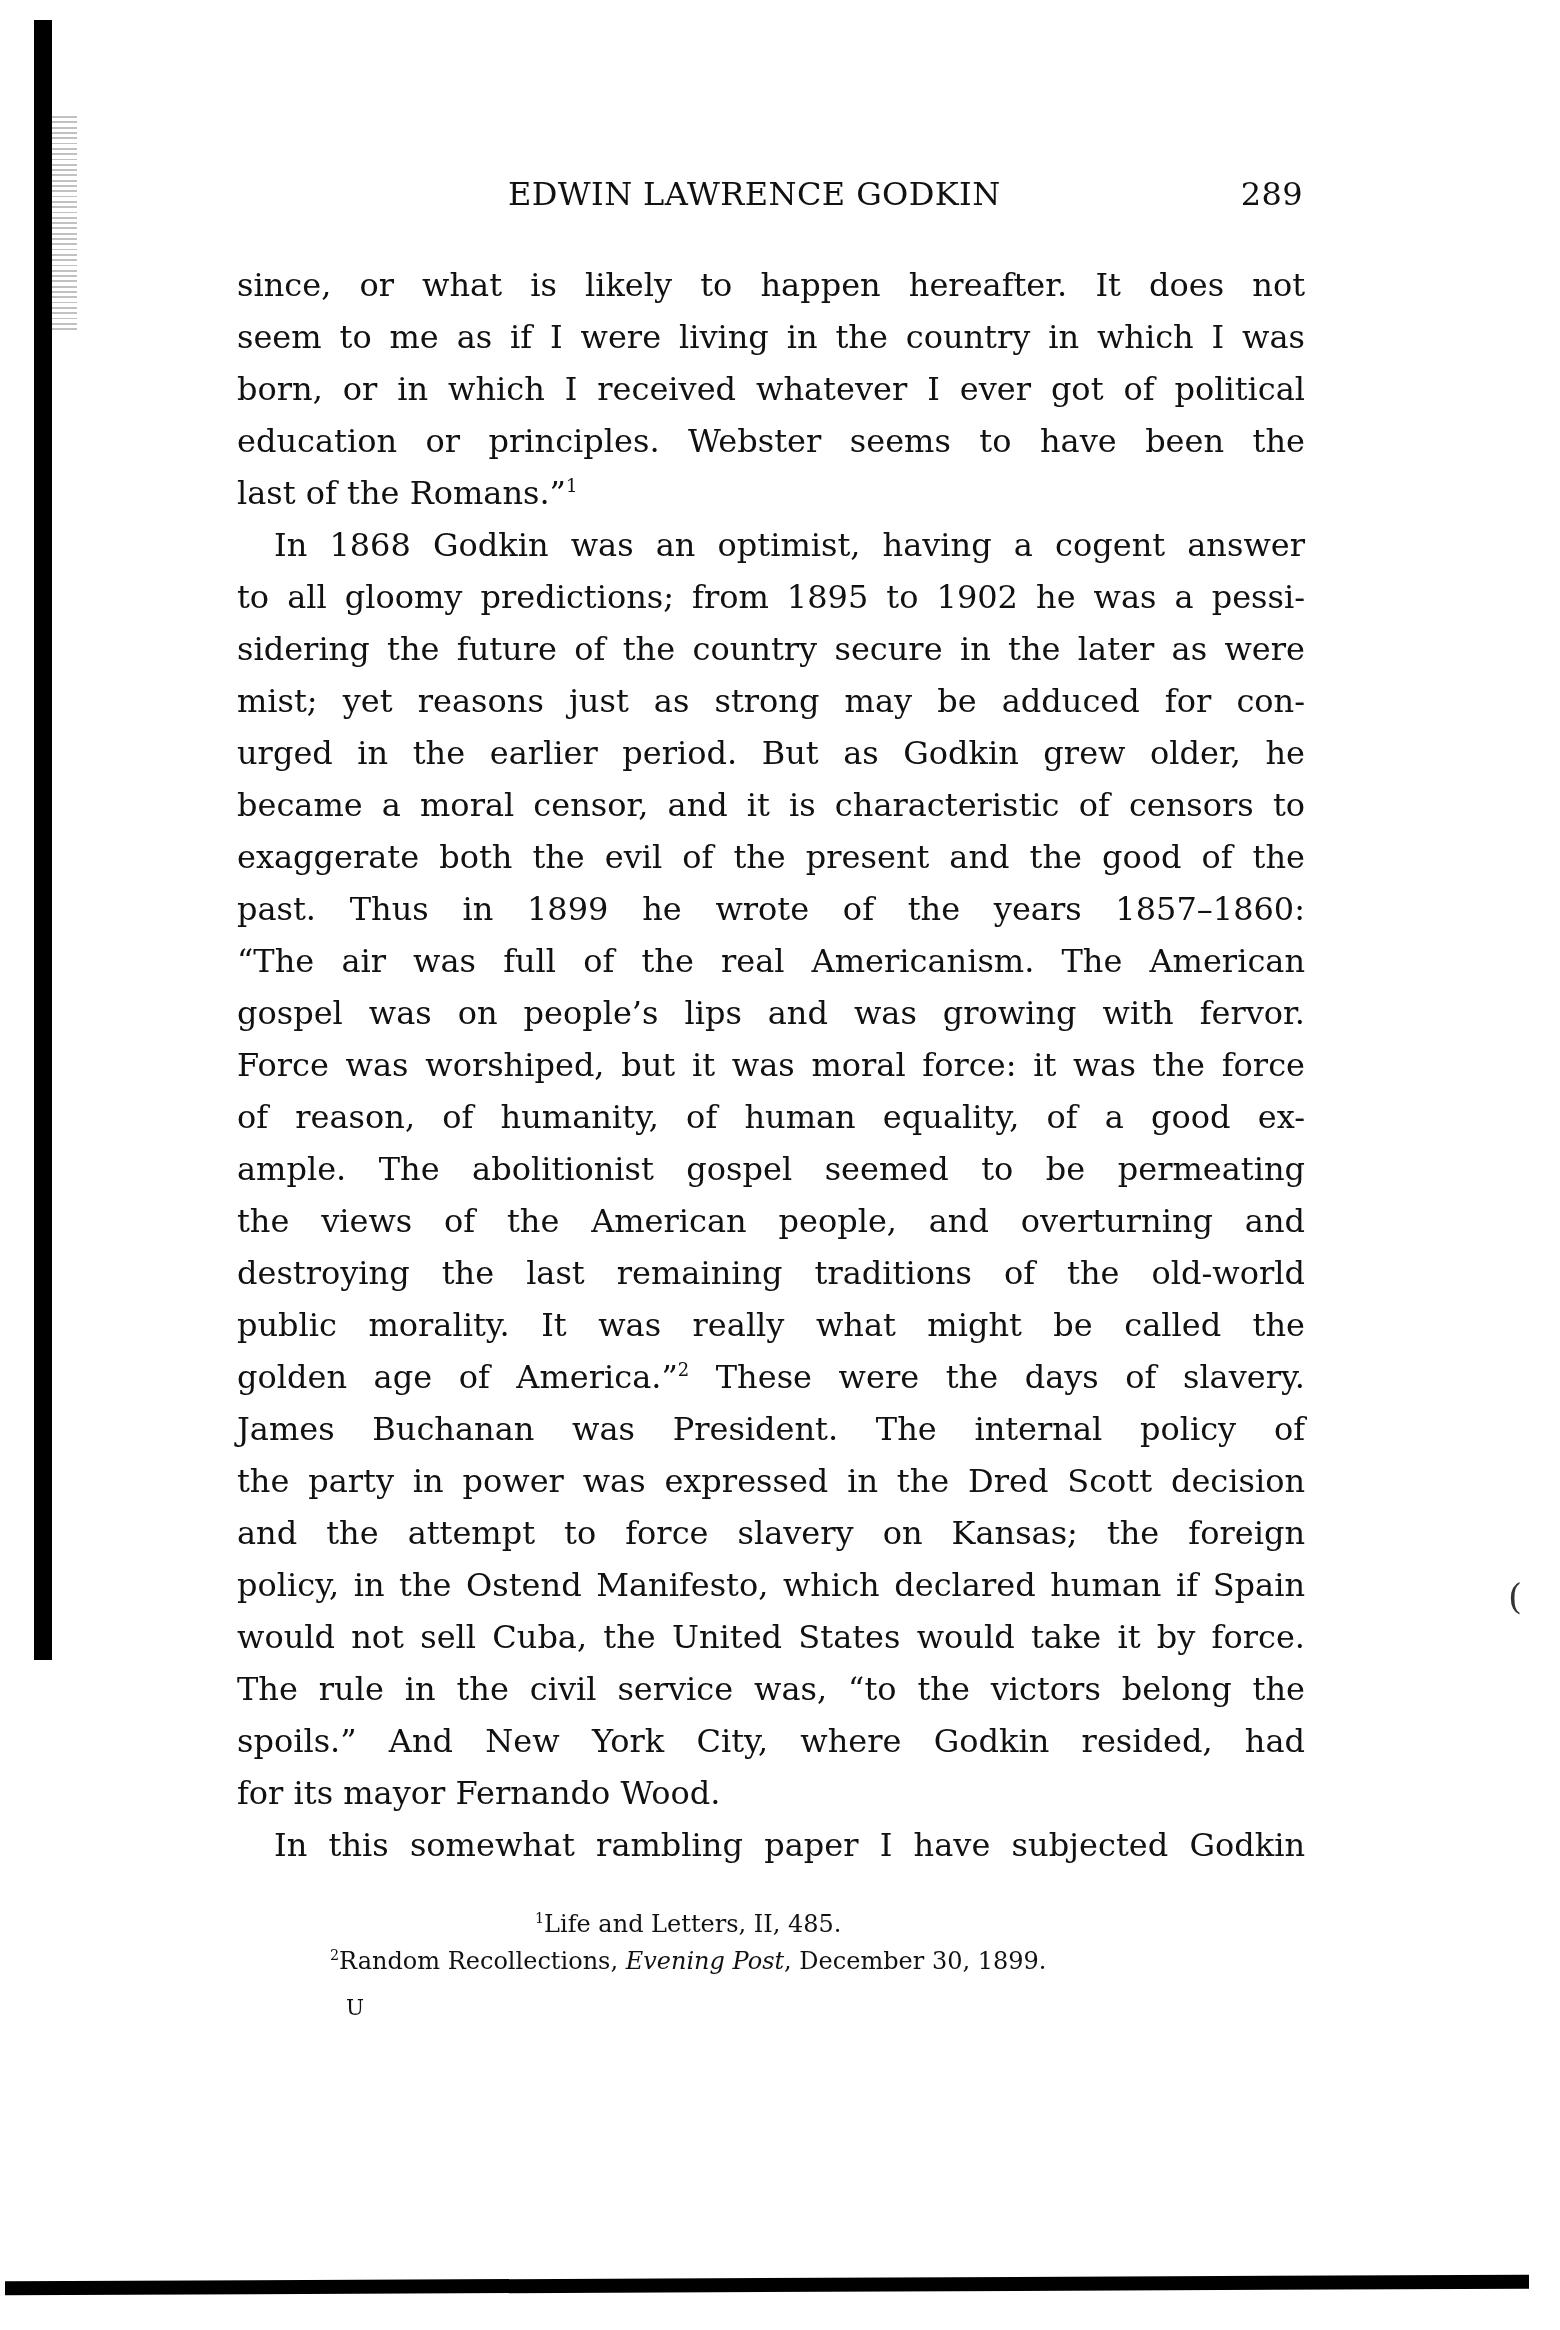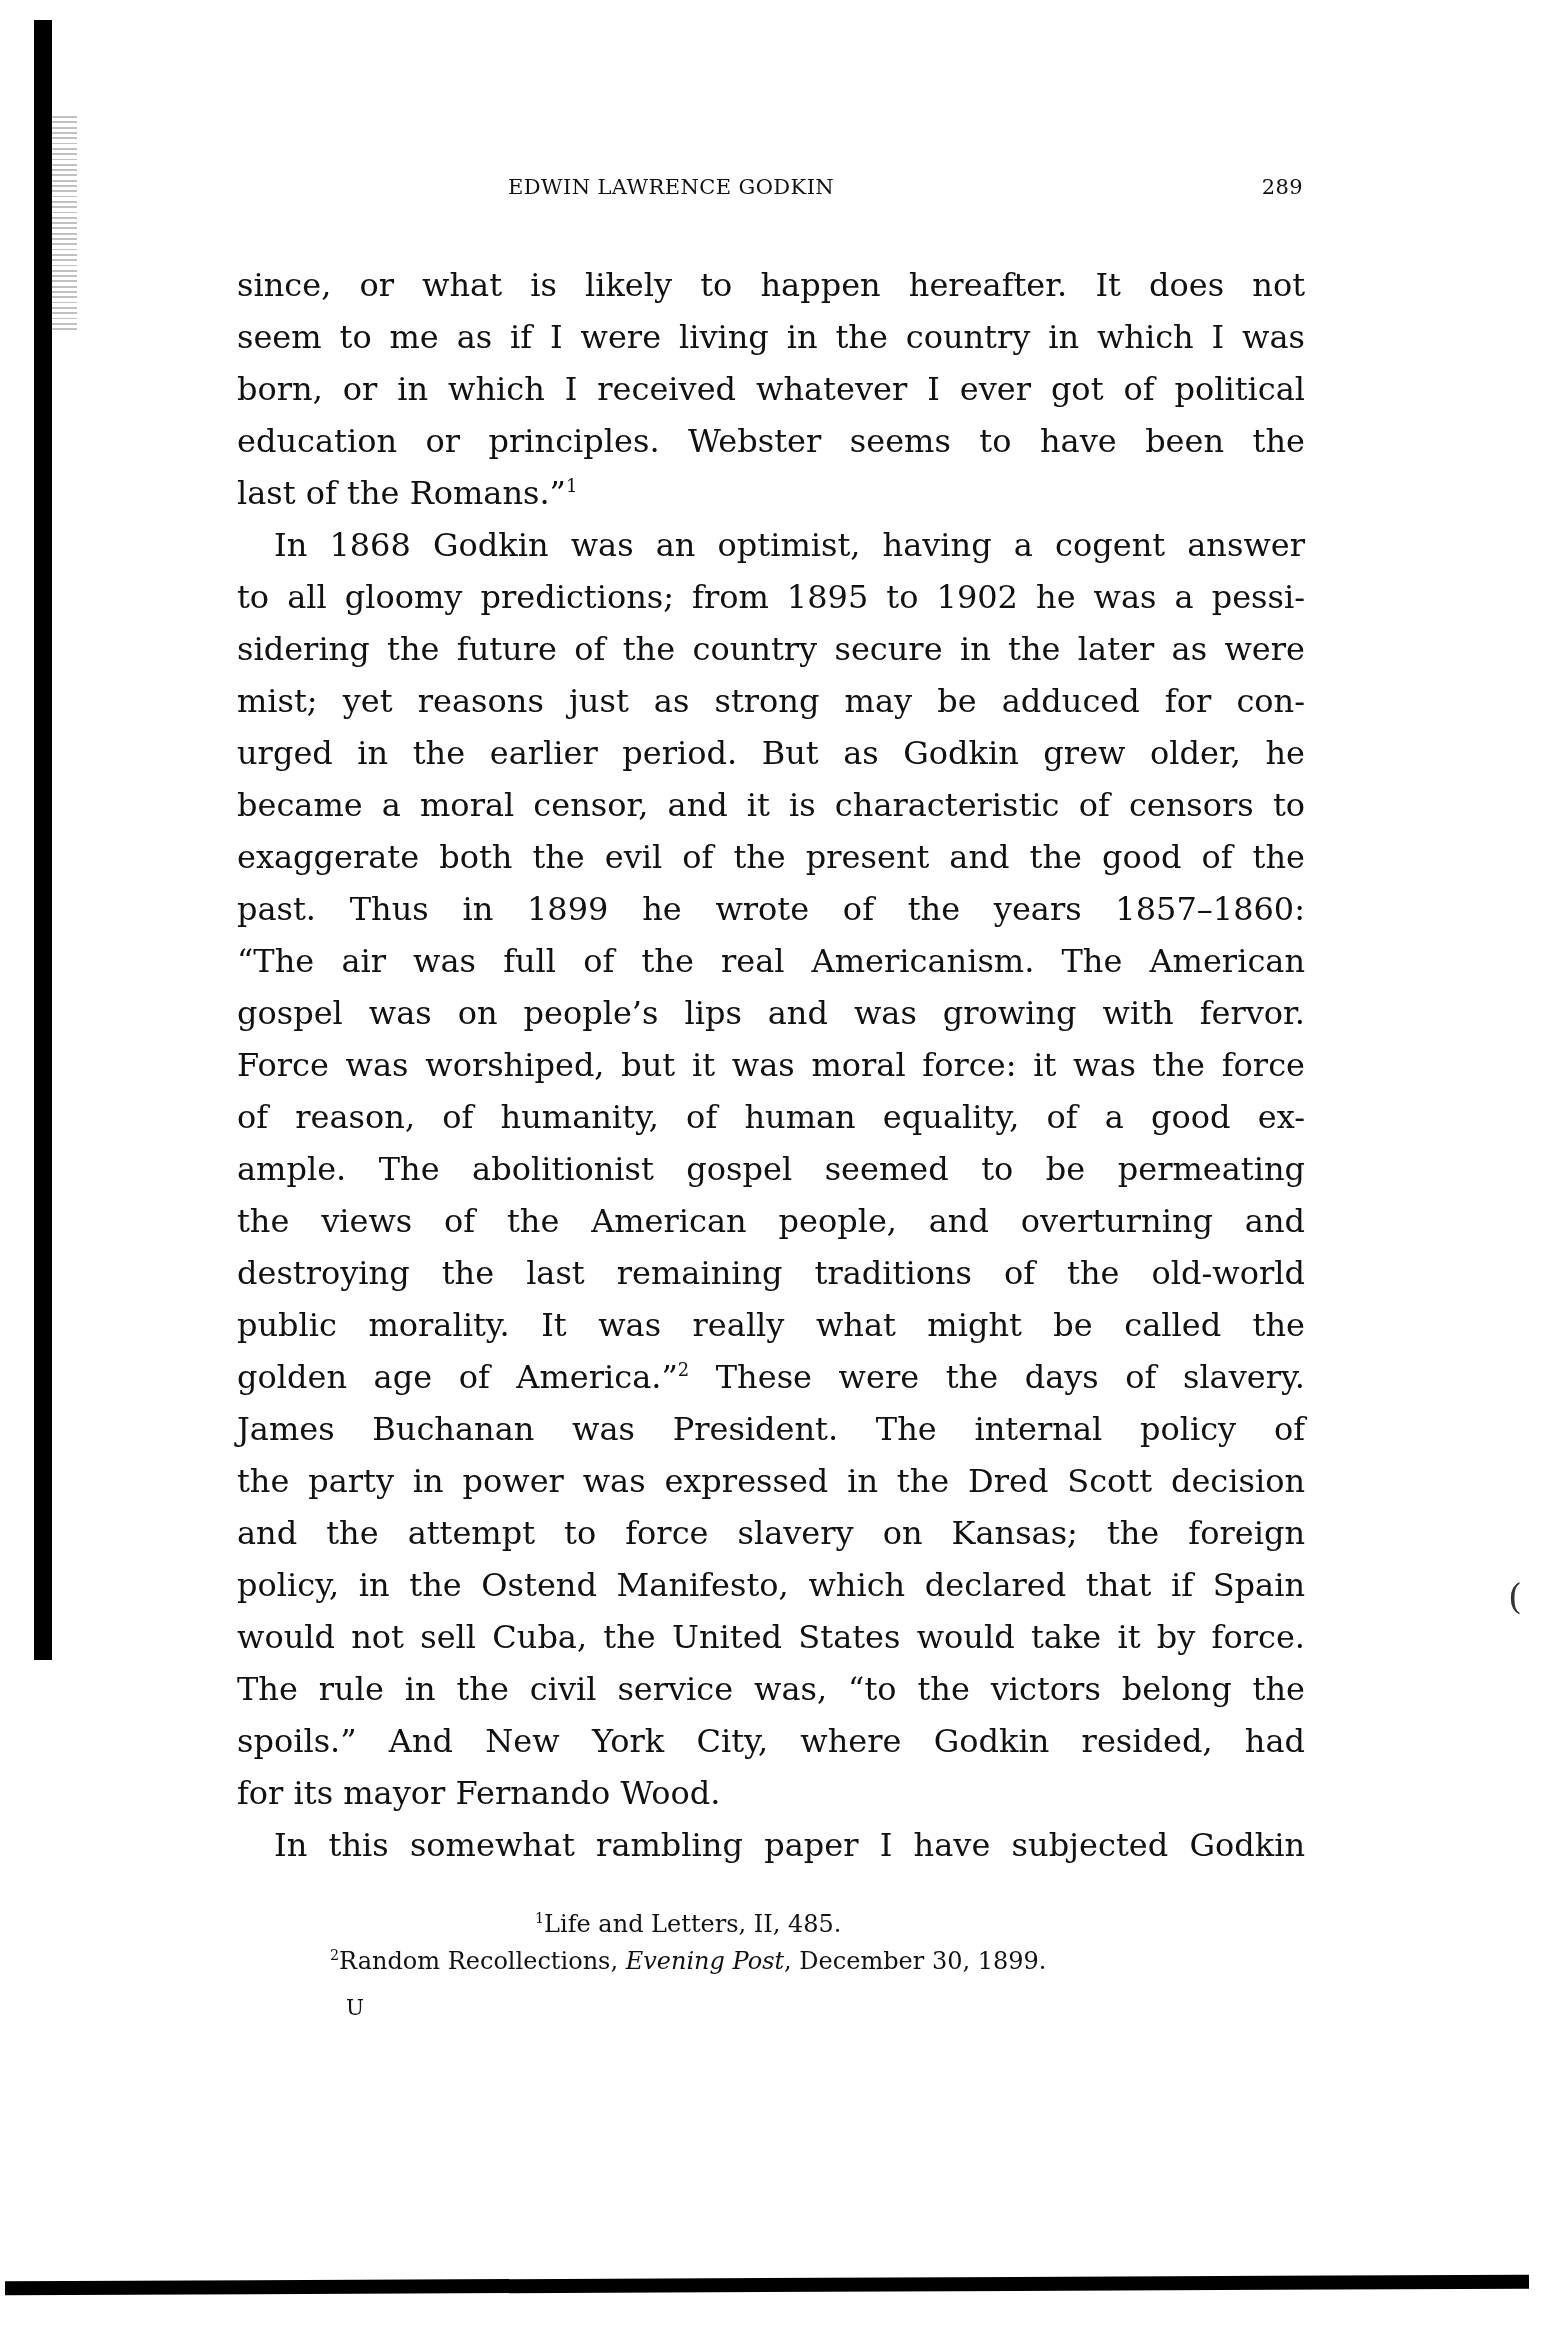--- a/index.html
+++ b/index.html
@@ -6,21 +6,21 @@
   body { width: 1561px; height: 2330px; position: relative; overflow: hidden;
          font-family: "DejaVu Serif", "Liberation Serif", serif; color: #111; }
   .margin-bar { position: absolute; left: 34px; top: 19.6px; width: 18px; height: 1640px;
                 background: #000; }
   .margin-speckle { position: absolute; left: 52px; top: 116px; width: 25px; height: 214px;
                     background: repeating-linear-gradient(0deg, rgba(0,0,0,0.35) 0 1.8px, transparent 1.8px 5.3px);
                     opacity: 0.7; }
   .bottom-rule { position: absolute; left: 5.3px; top: 2278px; width: 1524px; height: 14.3px;
                  background: #000; transform: skewY(-0.25deg); }
   .running-head { position: absolute; top: 175px; left: 508px; width: 795px; height: 45px;
-                  font-size: 21px; letter-spacing: 0.4px; }
+                  font-size: 32px; letter-spacing: 0.4px; }
   .running-head .title { position: absolute; left: 0; top: 0; }
   .running-head .pageno { position: absolute; right: 0; top: 0; }
   .body-text { position: absolute; top: 259px; left: 225px; width: 1080px;
                font-size: 32px; line-height: 52px; }
   .line { display: block; white-space: nowrap; text-align: justify; text-align-last: justify; height: 52px; margin-left: 12px; }
   .line.last { text-align-last: left; }
   .line.indent { padding-left: 37px; }
   sup { font-size: 18px; vertical-align: 12.5px; line-height: 0; }
   .footnotes { position: absolute; top: 1906px; left: 330px; font-size: 24px; line-height: 37px; text-align: center; }
   .footnotes sup { font-size: 14.3px; vertical-align: 9px; }
@@ -57,21 +57,21 @@
   <span class="line"><span>Force was worshiped, but it was moral force: it was the force</span></span>
   <span class="line"><span>of reason, of humanity, of human equality, of a good ex-</span></span>
   <span class="line"><span>ample.  The abolitionist gospel seemed to be permeating</span></span>
   <span class="line"><span>the views of the American people, and overturning and</span></span>
   <span class="line"><span>destroying the last remaining traditions of the old-world</span></span>
   <span class="line"><span>public morality.  It was really what might be called the</span></span>
   <span class="line"><span>golden age of America.”</span><sup>2</sup><span>  These were the days of slavery.</span></span>
   <span class="line"><span>James Buchanan was President.  The internal policy of</span></span>
   <span class="line"><span>the party in power was expressed in the Dred Scott decision</span></span>
   <span class="line"><span>and the attempt to force slavery on Kansas;  the foreign</span></span>
-  <span class="line"><span>policy, in the Ostend Manifesto, which declared that if Spain</span></span>
+  <span class="line"><span>policy, in the Ostend Manifesto, which declared human if Spain</span></span>
   <span class="line"><span>would not sell Cuba, the United States would take it by force.</span></span>
   <span class="line"><span>The rule in the civil service was, “to the victors belong the</span></span>
   <span class="line"><span>spoils.”  And New York City, where Godkin resided, had</span></span>
   <span class="line last"><span>for its mayor Fernando Wood.</span></span>
   <span class="line indent"><span>In this somewhat rambling paper I have subjected Godkin</span></span>
 </div>
 
 <div class="footnotes">
   <div><sup>1</sup><span>Life and Letters, II, 485.</span></div>
   <div><sup>2</sup><span>Random Recollections, </span><i>Evening Post</i><span>, December 30, 1899.</span></div>

